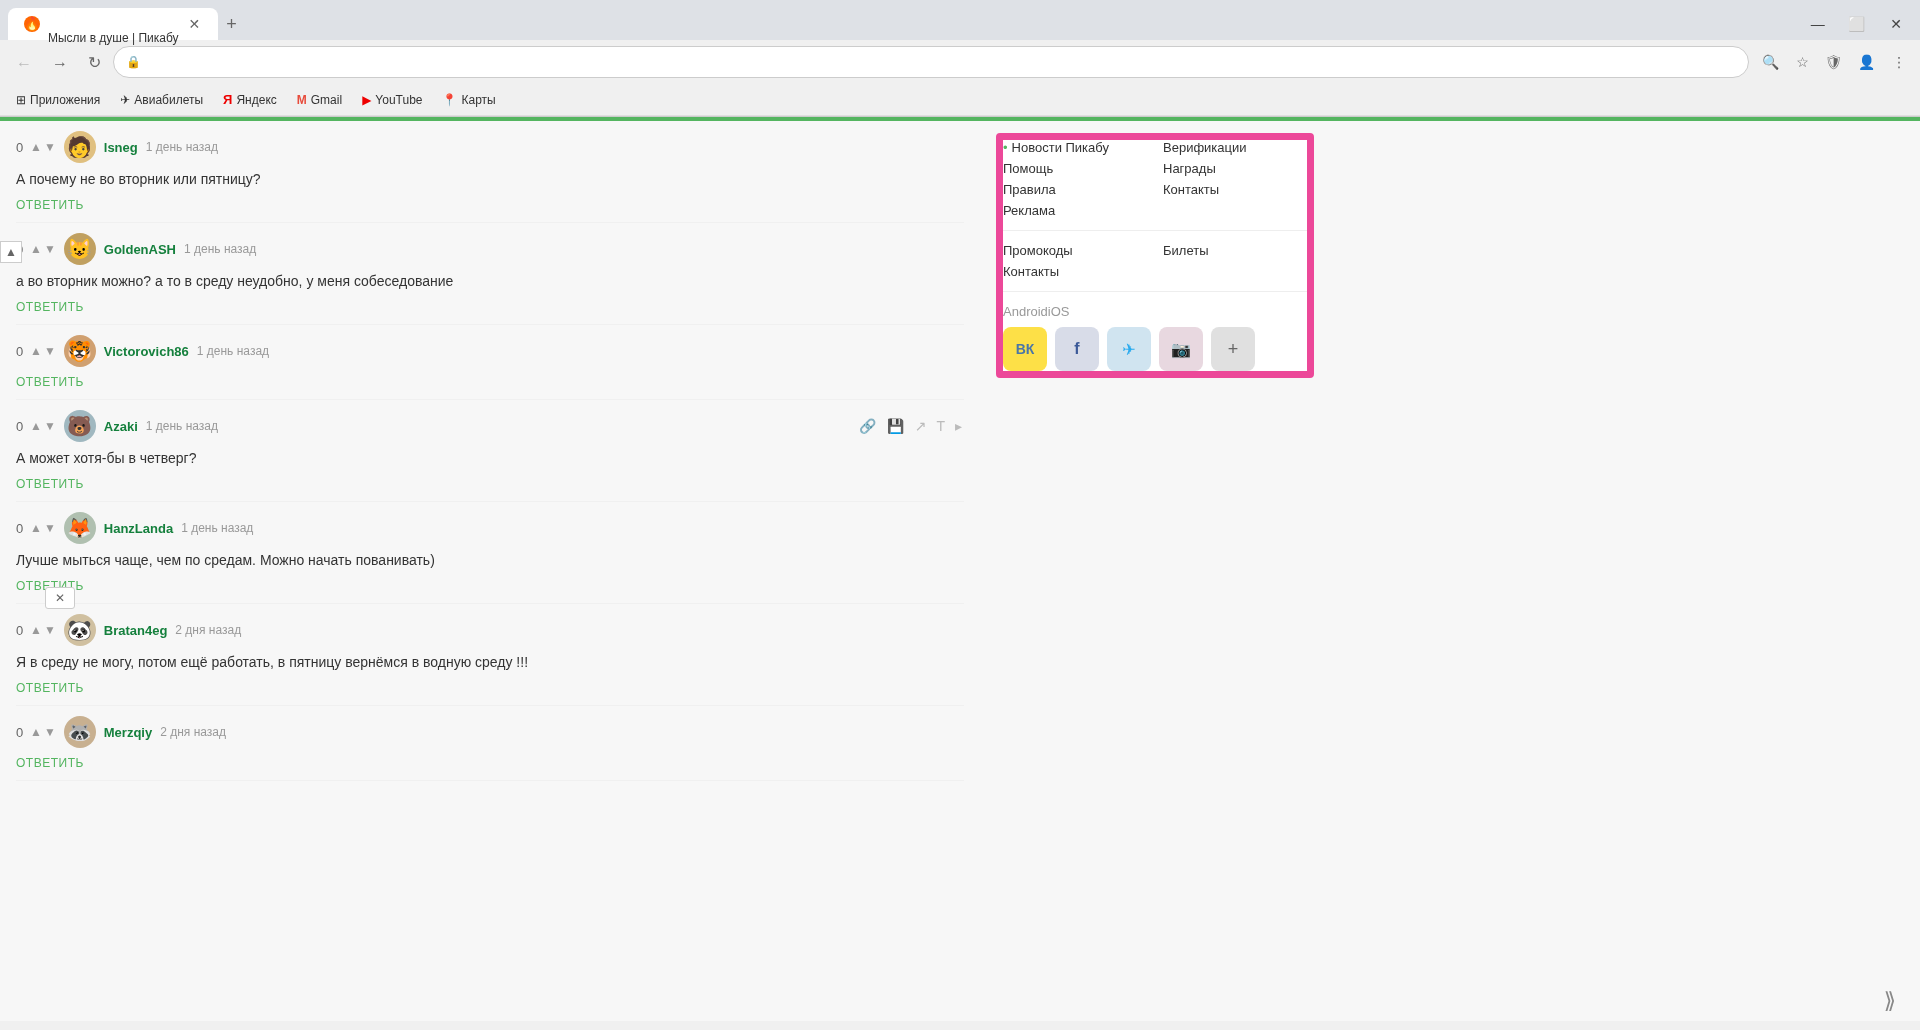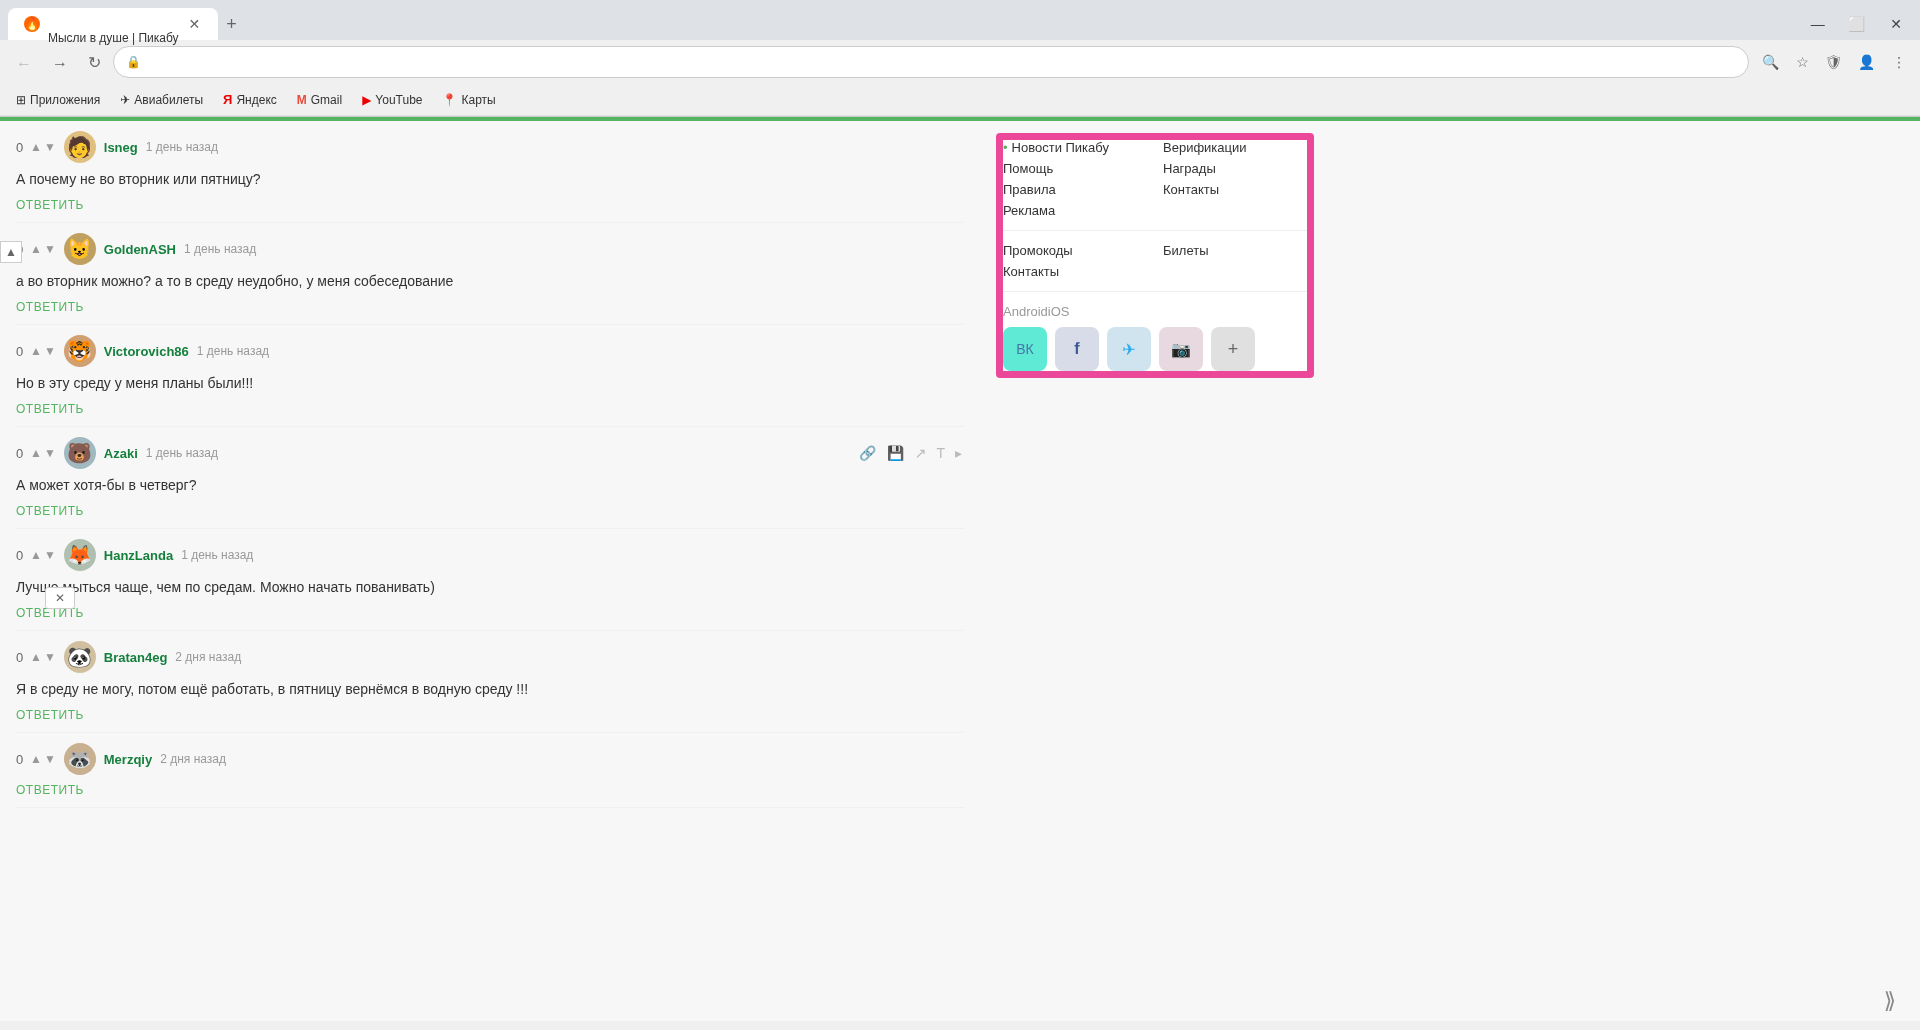--- a/index.html
+++ b/index.html
@@ -186,21 +186,20 @@
           <span class="vote-count">0</span>
           <span class="vote-up">▲</span>
           <span class="vote-down">▼</span>
         </div>
         <div class="avatar" style="background:#d0a070;">
           <span class="avatar-emoji">🐯</span>
         </div>
         <span class="username">Victorovich86</span>
         <span class="time-ago">1 день назад</span>
       </div>
-      <div class="comment-text">Но в эту среду у меня планы были!!!</div>
       <span class="reply-btn">ответить</span>
     </div>
 
     <div class="comment-block">
       <div class="comment-header">
         <div class="vote-controls">
           <span class="vote-count">0</span>
           <span class="vote-up">▲</span>
           <span class="vote-down">▼</span>
         </div>
@@ -289,21 +288,21 @@
         <a class="sidebar-link">Промокоды</a>
         <a class="sidebar-link">Билеты</a>
         <a class="sidebar-link">Контакты</a>
       </div>
       <hr class="sidebar-divider">
       <div class="platform-row">
         <span class="platform-label">Android</span>
         <span class="platform-label">iOS</span>
       </div>
       <div class="social-icons">
-        <div class="social-btn" style="background:#5eead4; color:#4a76a8; font-weight:normal; font-size:14px;">ВК</div>
+        <div class="social-btn" style="background:#fde047; color:#4a76a8; font-weight:bold; font-size:14px;">ВК</div>
         <div class="social-btn" style="background:#d8dce8; color:#3b5998; font-weight:bold; font-size:16px;">f</div>
         <div class="social-btn" style="background:#d0e4f0; color:#2aabee; font-size:16px;">✈</div>
         <div class="social-btn" style="background:#e8d8e0; color:#c13584; font-size:16px;">📷</div>
         <div class="social-btn" style="background:#e0e0e0; color:#666; font-size:18px;">+</div>
       </div>
     </div>
   </div>
 
 </div>
 

